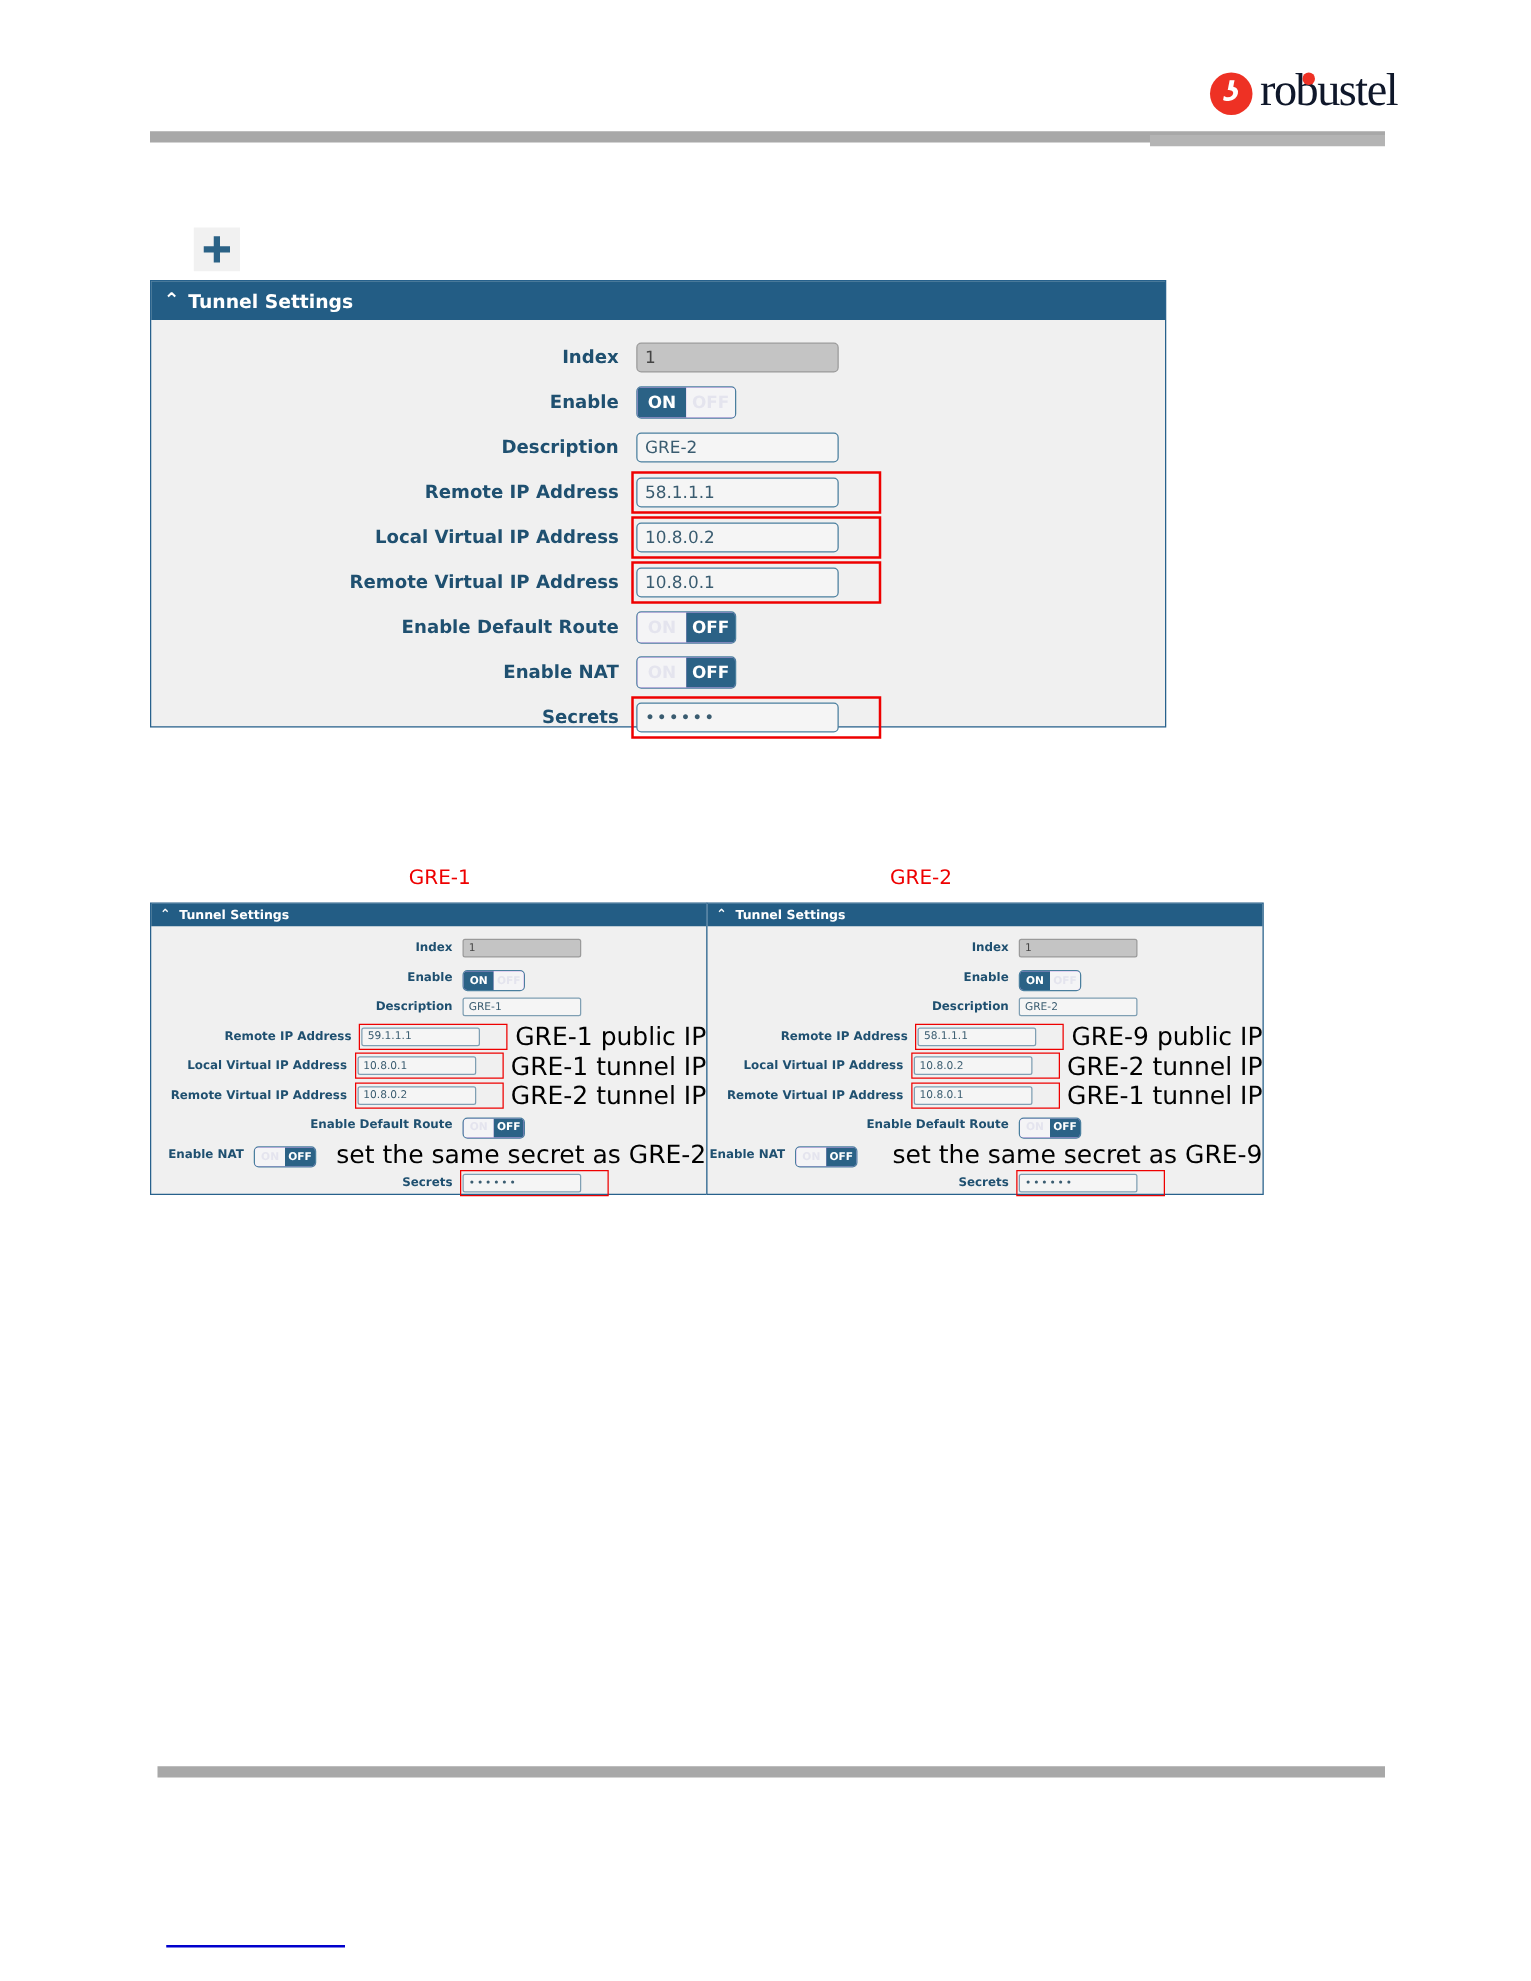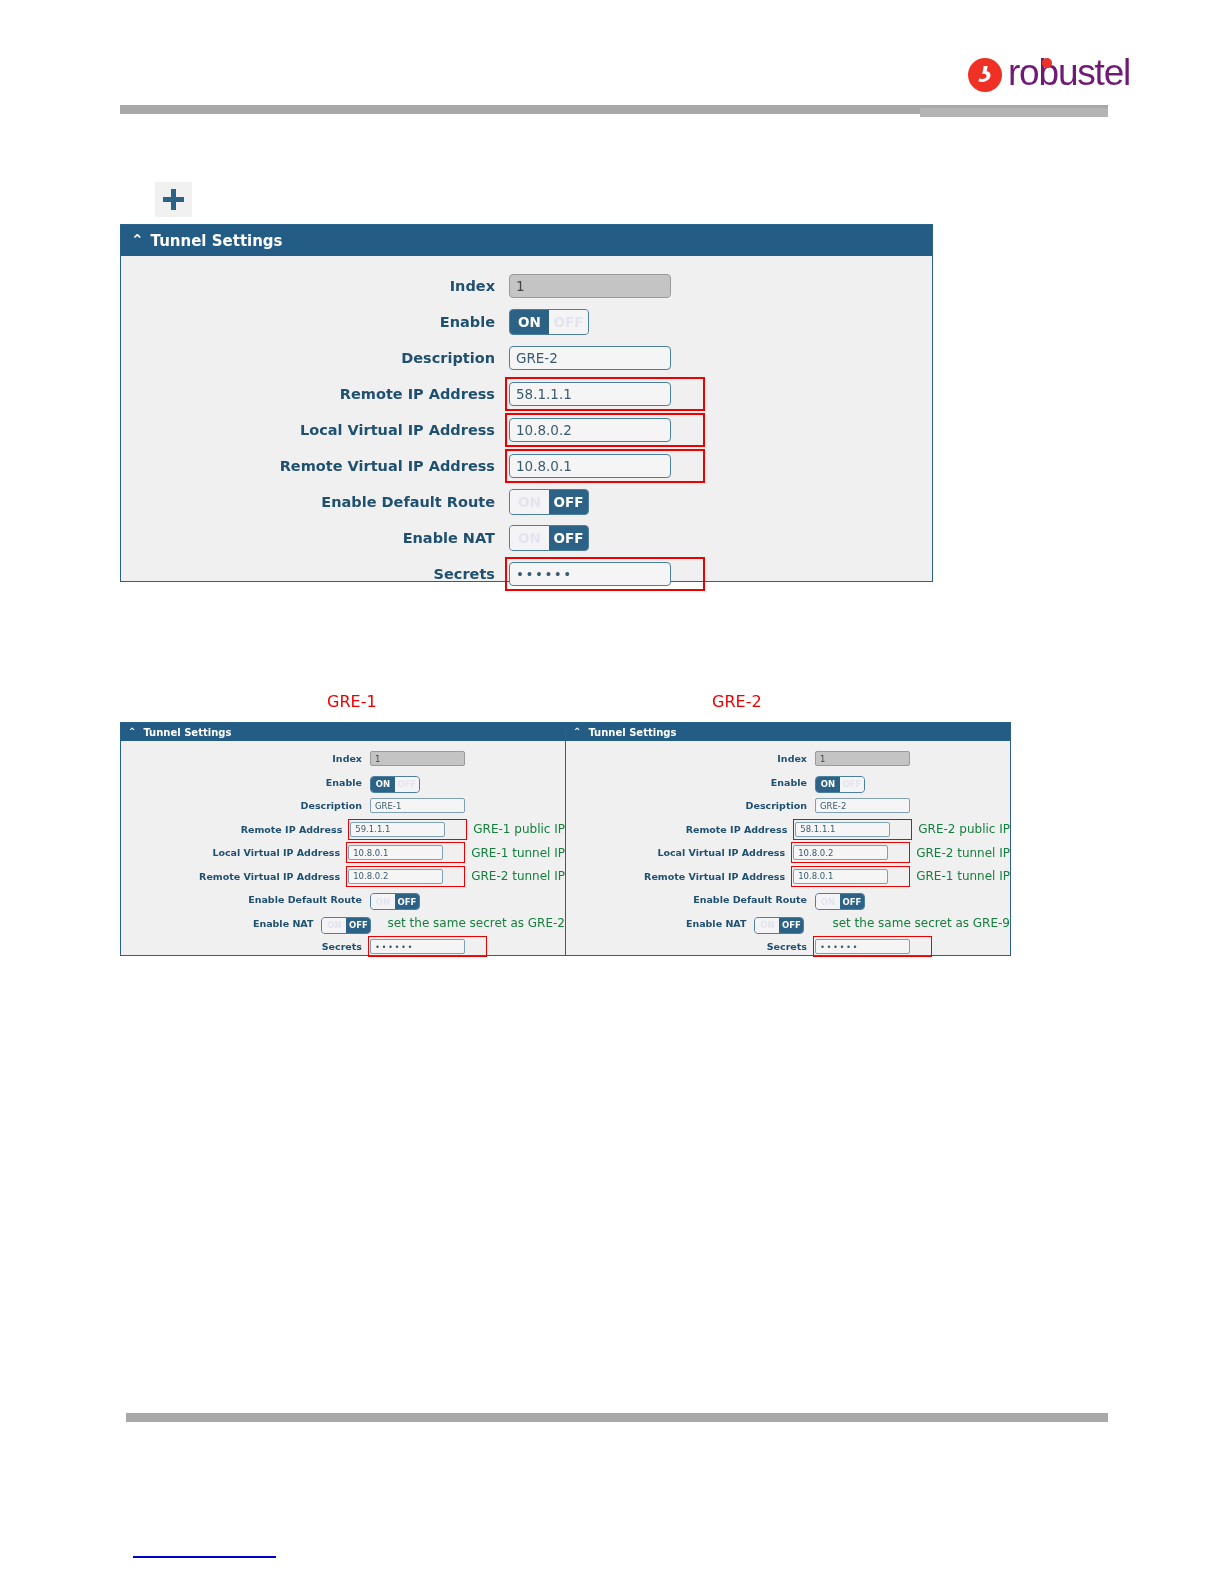--- a/index.html
+++ b/index.html
@@ -39,23 +39,23 @@
     font-family: "DejaVu Sans", sans-serif;
     font-size: 22px;
     font-weight: bold;
     font-style: italic;
     display: flex;
     align-items: center;
     justify-content: center;
     letter-spacing: -1px;
   }
   .brand-text {
-    font-family: Liberation Sans, sans-serif;
+    font-family: Liberation Serif, serif;
     font-size: 37px;
-    color: #701a75;
+    color: #0f172a;
     letter-spacing: -1.2px;
     line-height: 1;
     position: relative;
     top: -2px;
   }
   .brand-dot {
     position: absolute;
     left: 1042px;
     top: 58px;
     width: 10px;
@@ -273,22 +273,22 @@
     height: 21px;
     border: 1.5px solid #ee0000;
     box-sizing: border-box;
     pointer-events: none;
   }
   .mini .toggle .seg { width: 24px; height: 15px; font-size: 8.5px; }
 
   
   .annot {
     position: absolute;
-    color: #15803d;
-    font-size: 12px;
+    color: #000000;
+    font-size: 20px;
     font-family: "DejaVu Sans", "Liberation Sans", sans-serif;
     white-space: nowrap;
   }
   .caption {
     position: absolute;
     color: #ee0000;
     font-size: 16px;
     font-family: "DejaVu Sans", "Liberation Sans", sans-serif;
     white-space: nowrap;
   }
@@ -489,21 +489,21 @@
         <div class="field-wrap">
           <div class="txt">GRE-2</div>
         </div>
       </div>
       <div class="row">
         <div class="lbl">Remote IP Address</div>
         <div class="field-wrap">
           <div class="txt">58.1.1.1</div>
           <div class="redbox"></div>
         </div>
-        <div class="annot" style="position: static; margin-left: 28px;">GRE-2 public IP</div>
+        <div class="annot" style="position: static; margin-left: 28px;">GRE-9 public IP</div>
       </div>
       <div class="row">
         <div class="lbl">Local Virtual IP Address</div>
         <div class="field-wrap">
           <div class="txt">10.8.0.2</div>
           <div class="redbox"></div>
         </div>
         <div class="annot" style="position: static; margin-left: 28px;">GRE-2 tunnel IP</div>
       </div>
       <div class="row">

